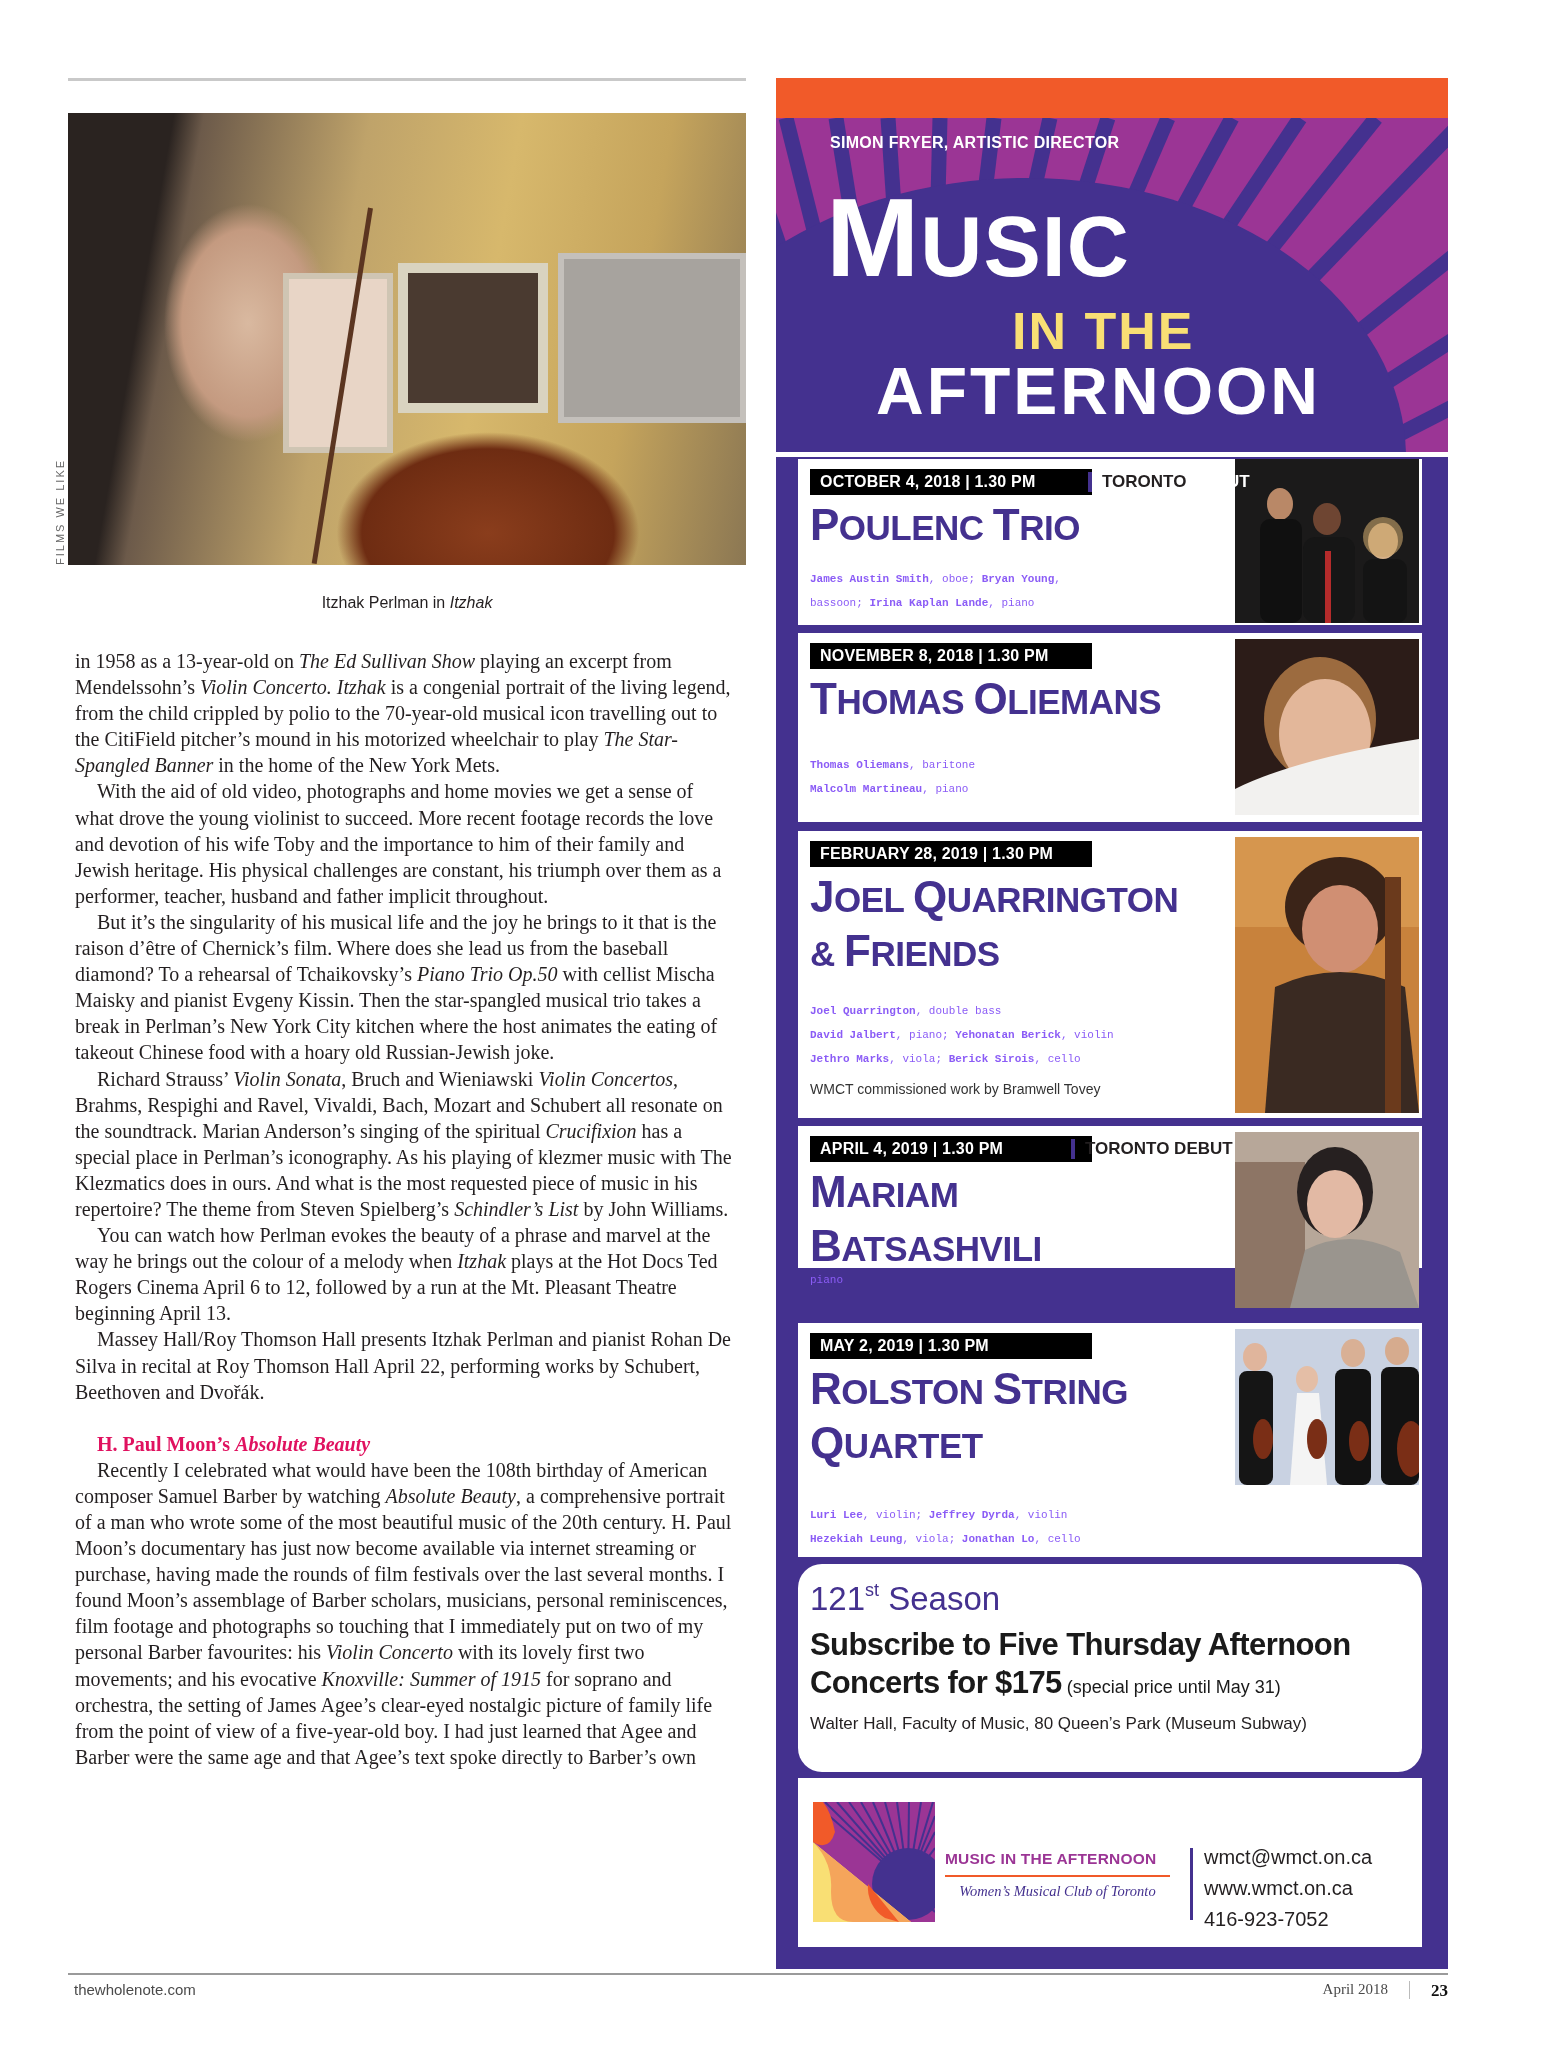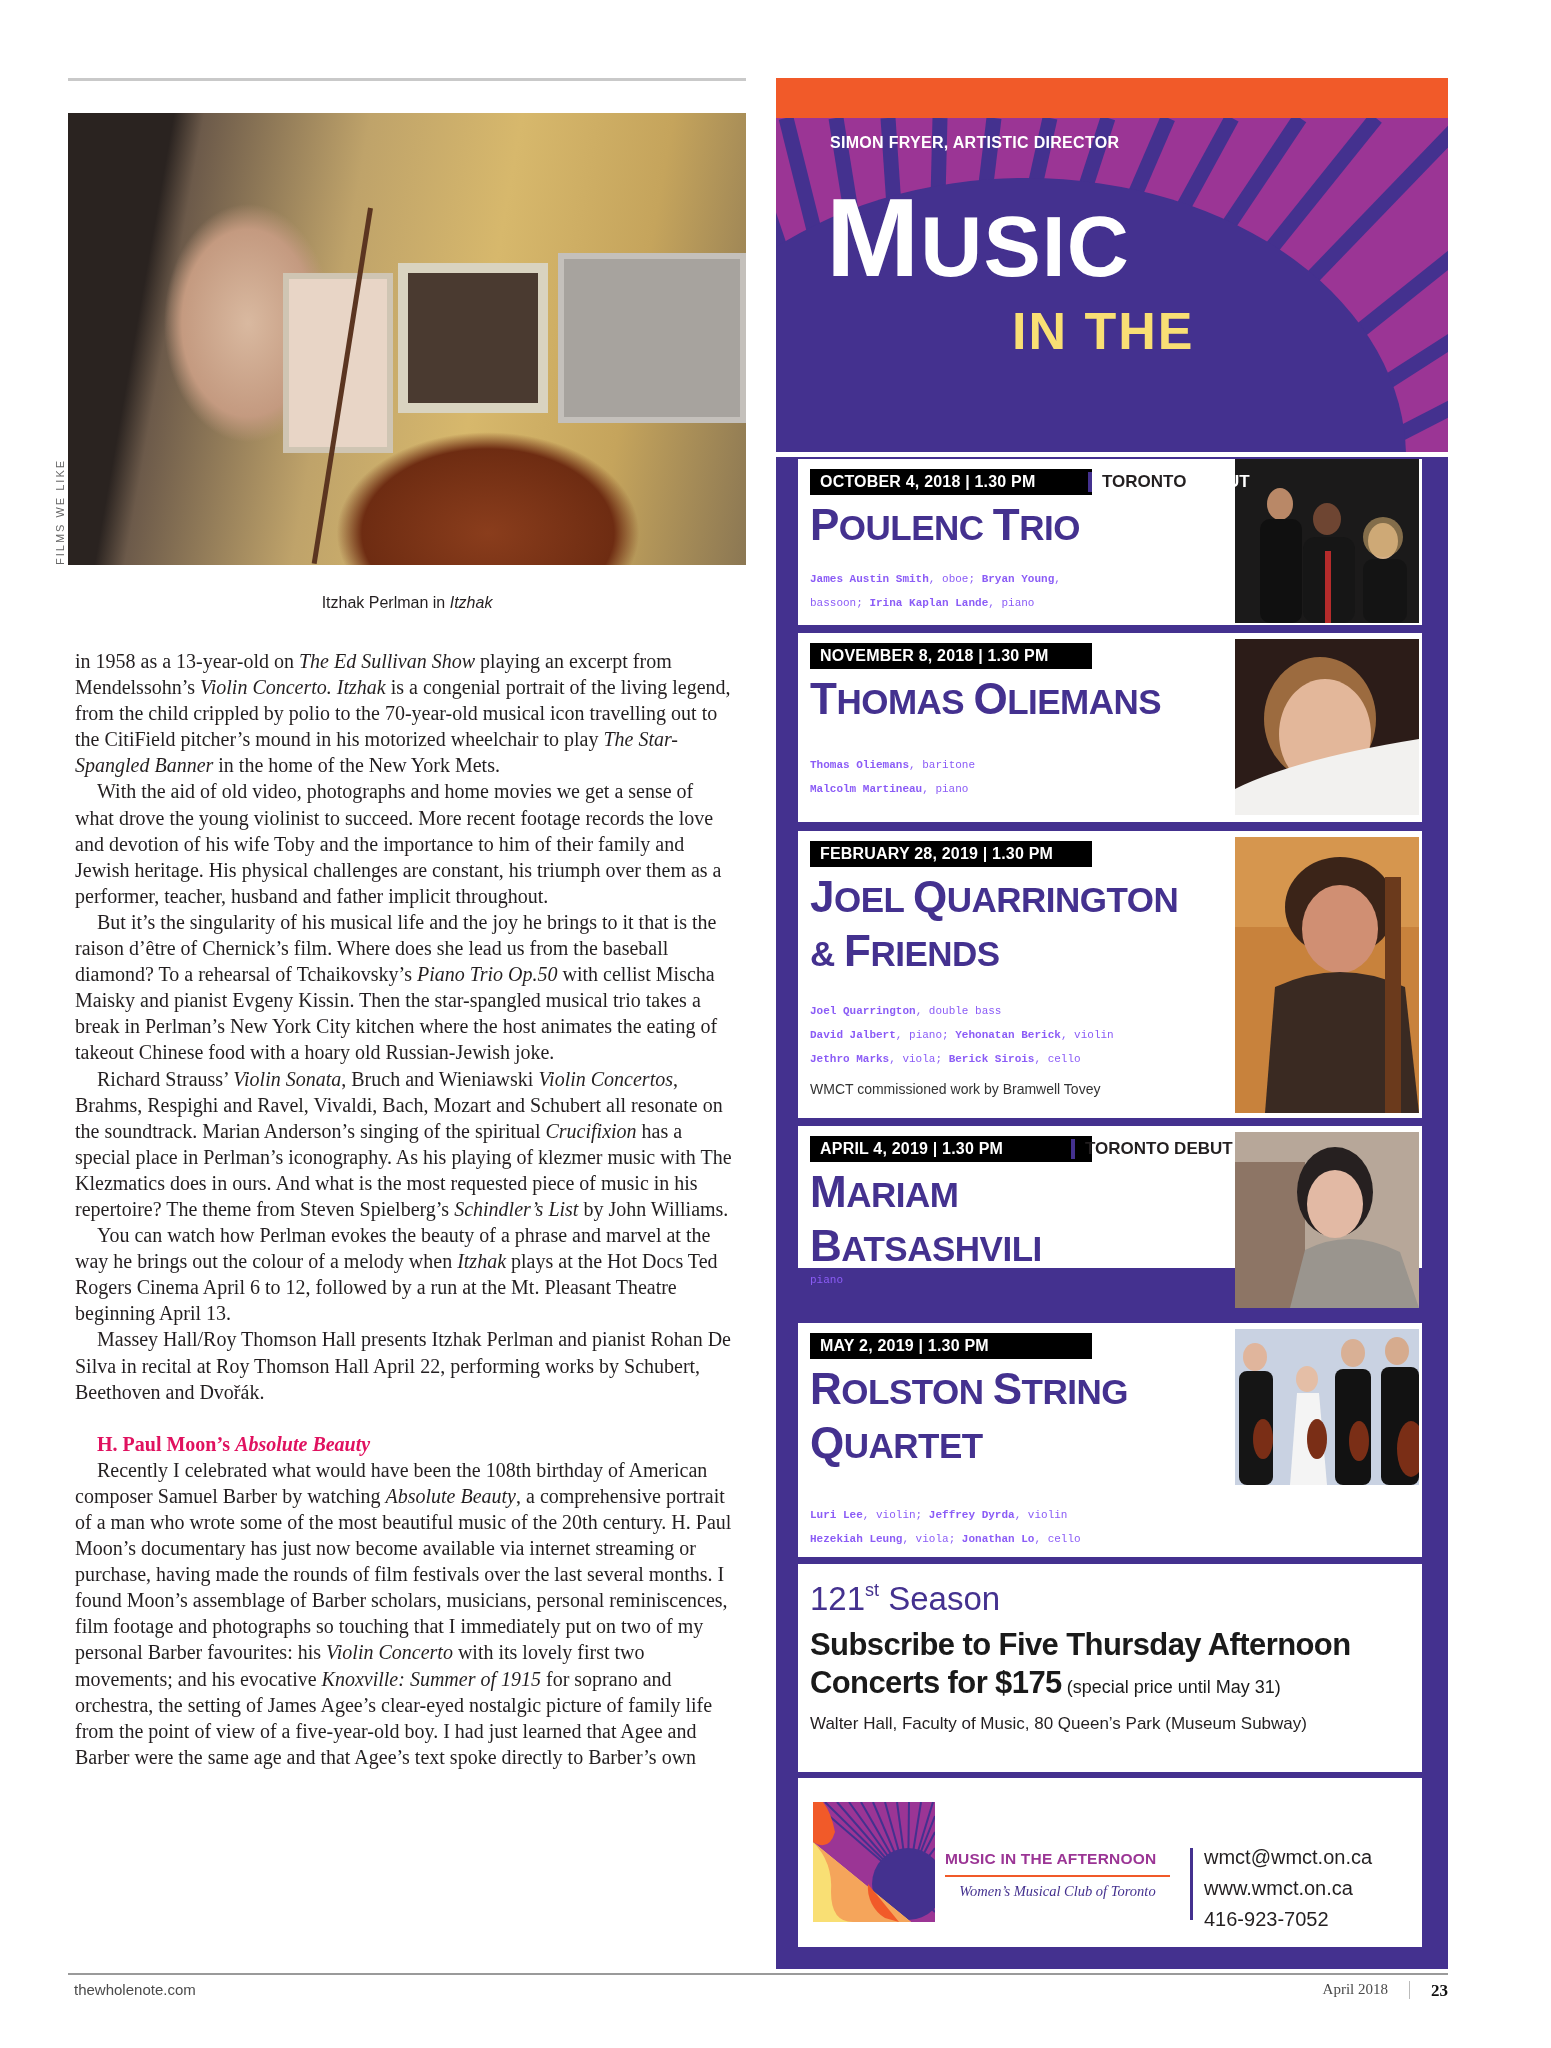--- a/index.html
+++ b/index.html
@@ -145,20 +145,21 @@
         <line x1="150" y1="560" x2="820" y2="130"></line>
         <line x1="150" y1="560" x2="820" y2="215"></line>
         <line x1="150" y1="560" x2="820" y2="300"></line>
         <line x1="150" y1="560" x2="820" y2="385"></line>
       </g>
     </svg>
     <div class="sun"></div>
     <div class="artistic">SIMON FRYER, ARTISTIC DIRECTOR</div>
     <div class="music"><span>M</span><span class="sc">USIC</span></div>
     <div class="in-the">IN THE</div>
+    <div class="afternoon">AFTERNOON</div>
   </div>
   <div class="hero-sep"></div>
 
   <div class="card" style="top:381px;height:166px;">
     <div class="date" style="top:10px;">OCTOBER 4, 2018 | 1.30 PM</div>
     <div class="debut" style="left:290px;top:13px;"><span>TORONTO </span><span class="over">DEBUT</span></div>
     <div class="title" style="top:44px;">
         <div><span class="big">P</span><span class="sm">OULENC </span><span class="big">T</span><span class="sm">RIO</span></div>
       </div>
     <div class="performers" style="top:108px;">
@@ -256,21 +257,21 @@
       <rect x="100" y="40" width="36" height="116" rx="8" fill="#121212"></rect>
       <ellipse cx="162" cy="22" rx="12" ry="14" fill="#d6ab8e"></ellipse>
       <rect x="146" y="38" width="38" height="118" rx="8" fill="#121212"></rect>
       <ellipse cx="28" cy="110" rx="10" ry="20" fill="#7a2e16"></ellipse>
       <ellipse cx="82" cy="110" rx="10" ry="20" fill="#7a2e16"></ellipse>
       <ellipse cx="124" cy="112" rx="10" ry="20" fill="#7a2e16"></ellipse>
       <ellipse cx="176" cy="120" rx="14" ry="28" fill="#7a2e16"></ellipse>
     </svg>
   </div>
 
-  <div class="card" style="top:1486px;height:208px;">
+  <div class="card" style="top:1486px;height:208px;border-radius:24px;">
     <div class="season-title"><span>121</span><sup>st</sup><span> Season</span></div>
     <div class="subscribe">
       <div>Subscribe to Five Thursday Afternoon</div>
       <div><span>Concerts for $175</span><span class="note-small"> (special price until May 31)</span></div>
     </div>
     <div class="venue">Walter Hall, Faculty of Music, 80 Queen’s Park (Museum Subway)</div>
   </div>
 
   <div class="card" style="top:1700px;height:169px;">
     <svg class="logo-box" viewBox="0 0 122 120">

